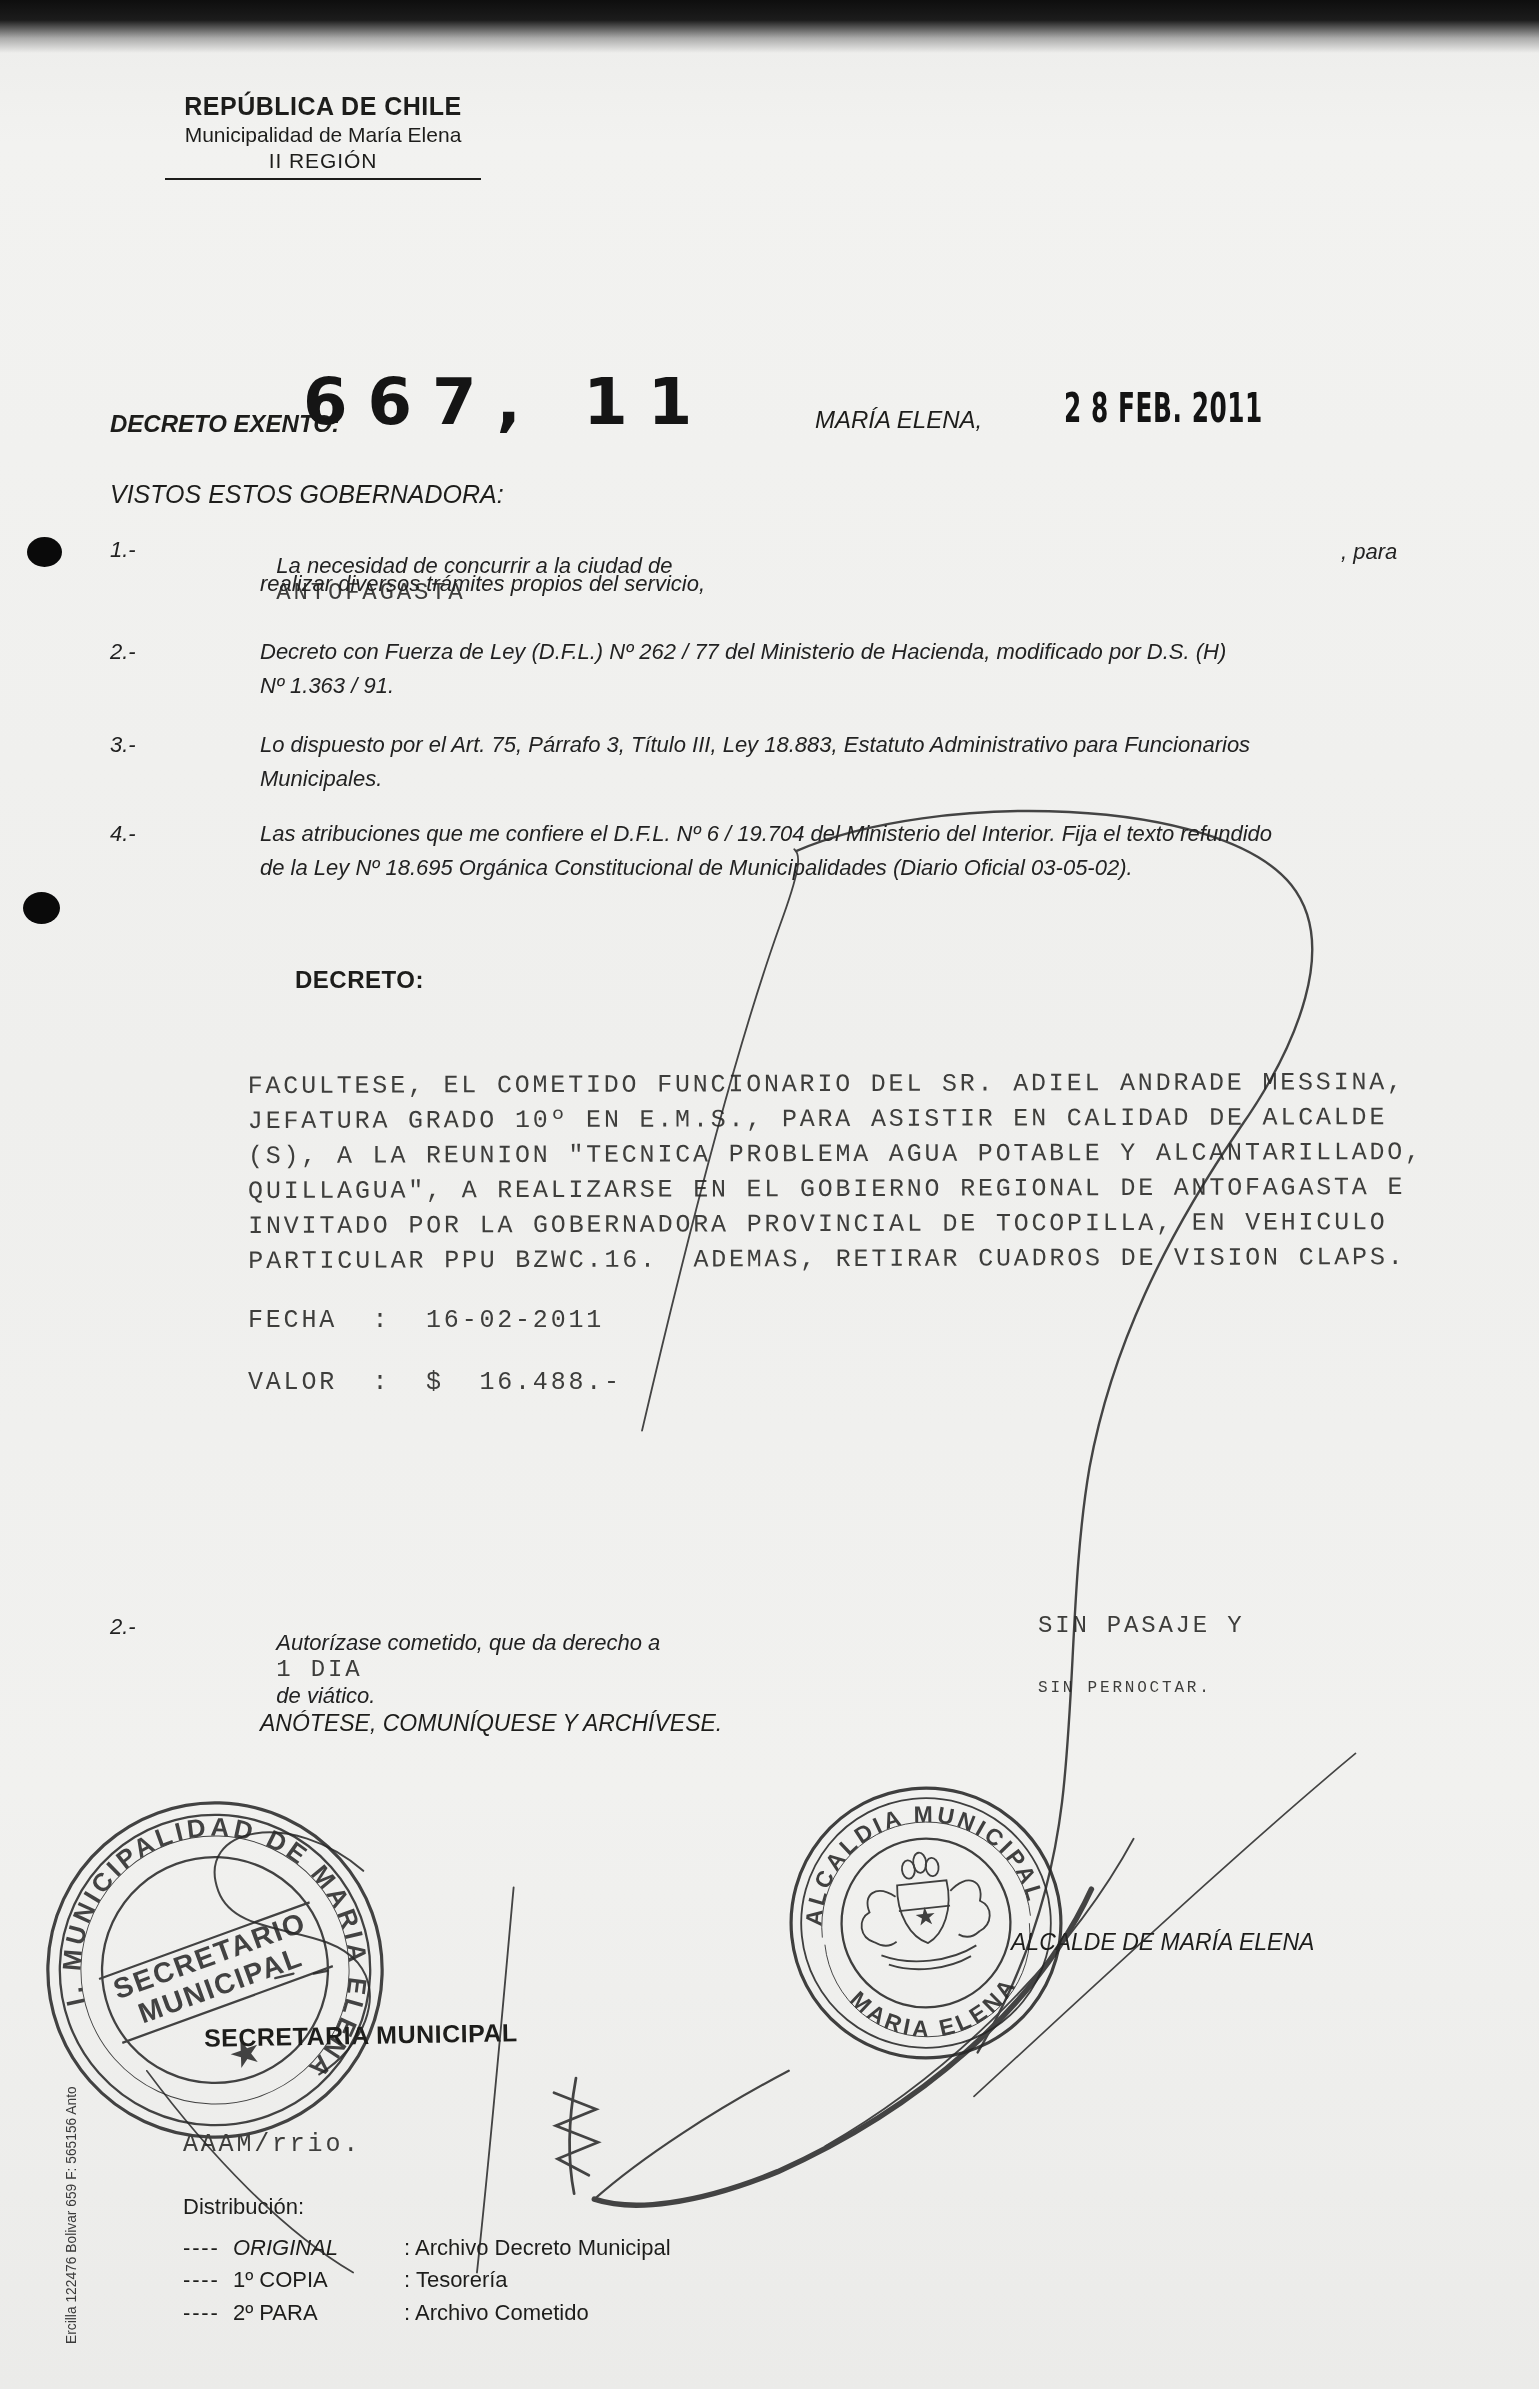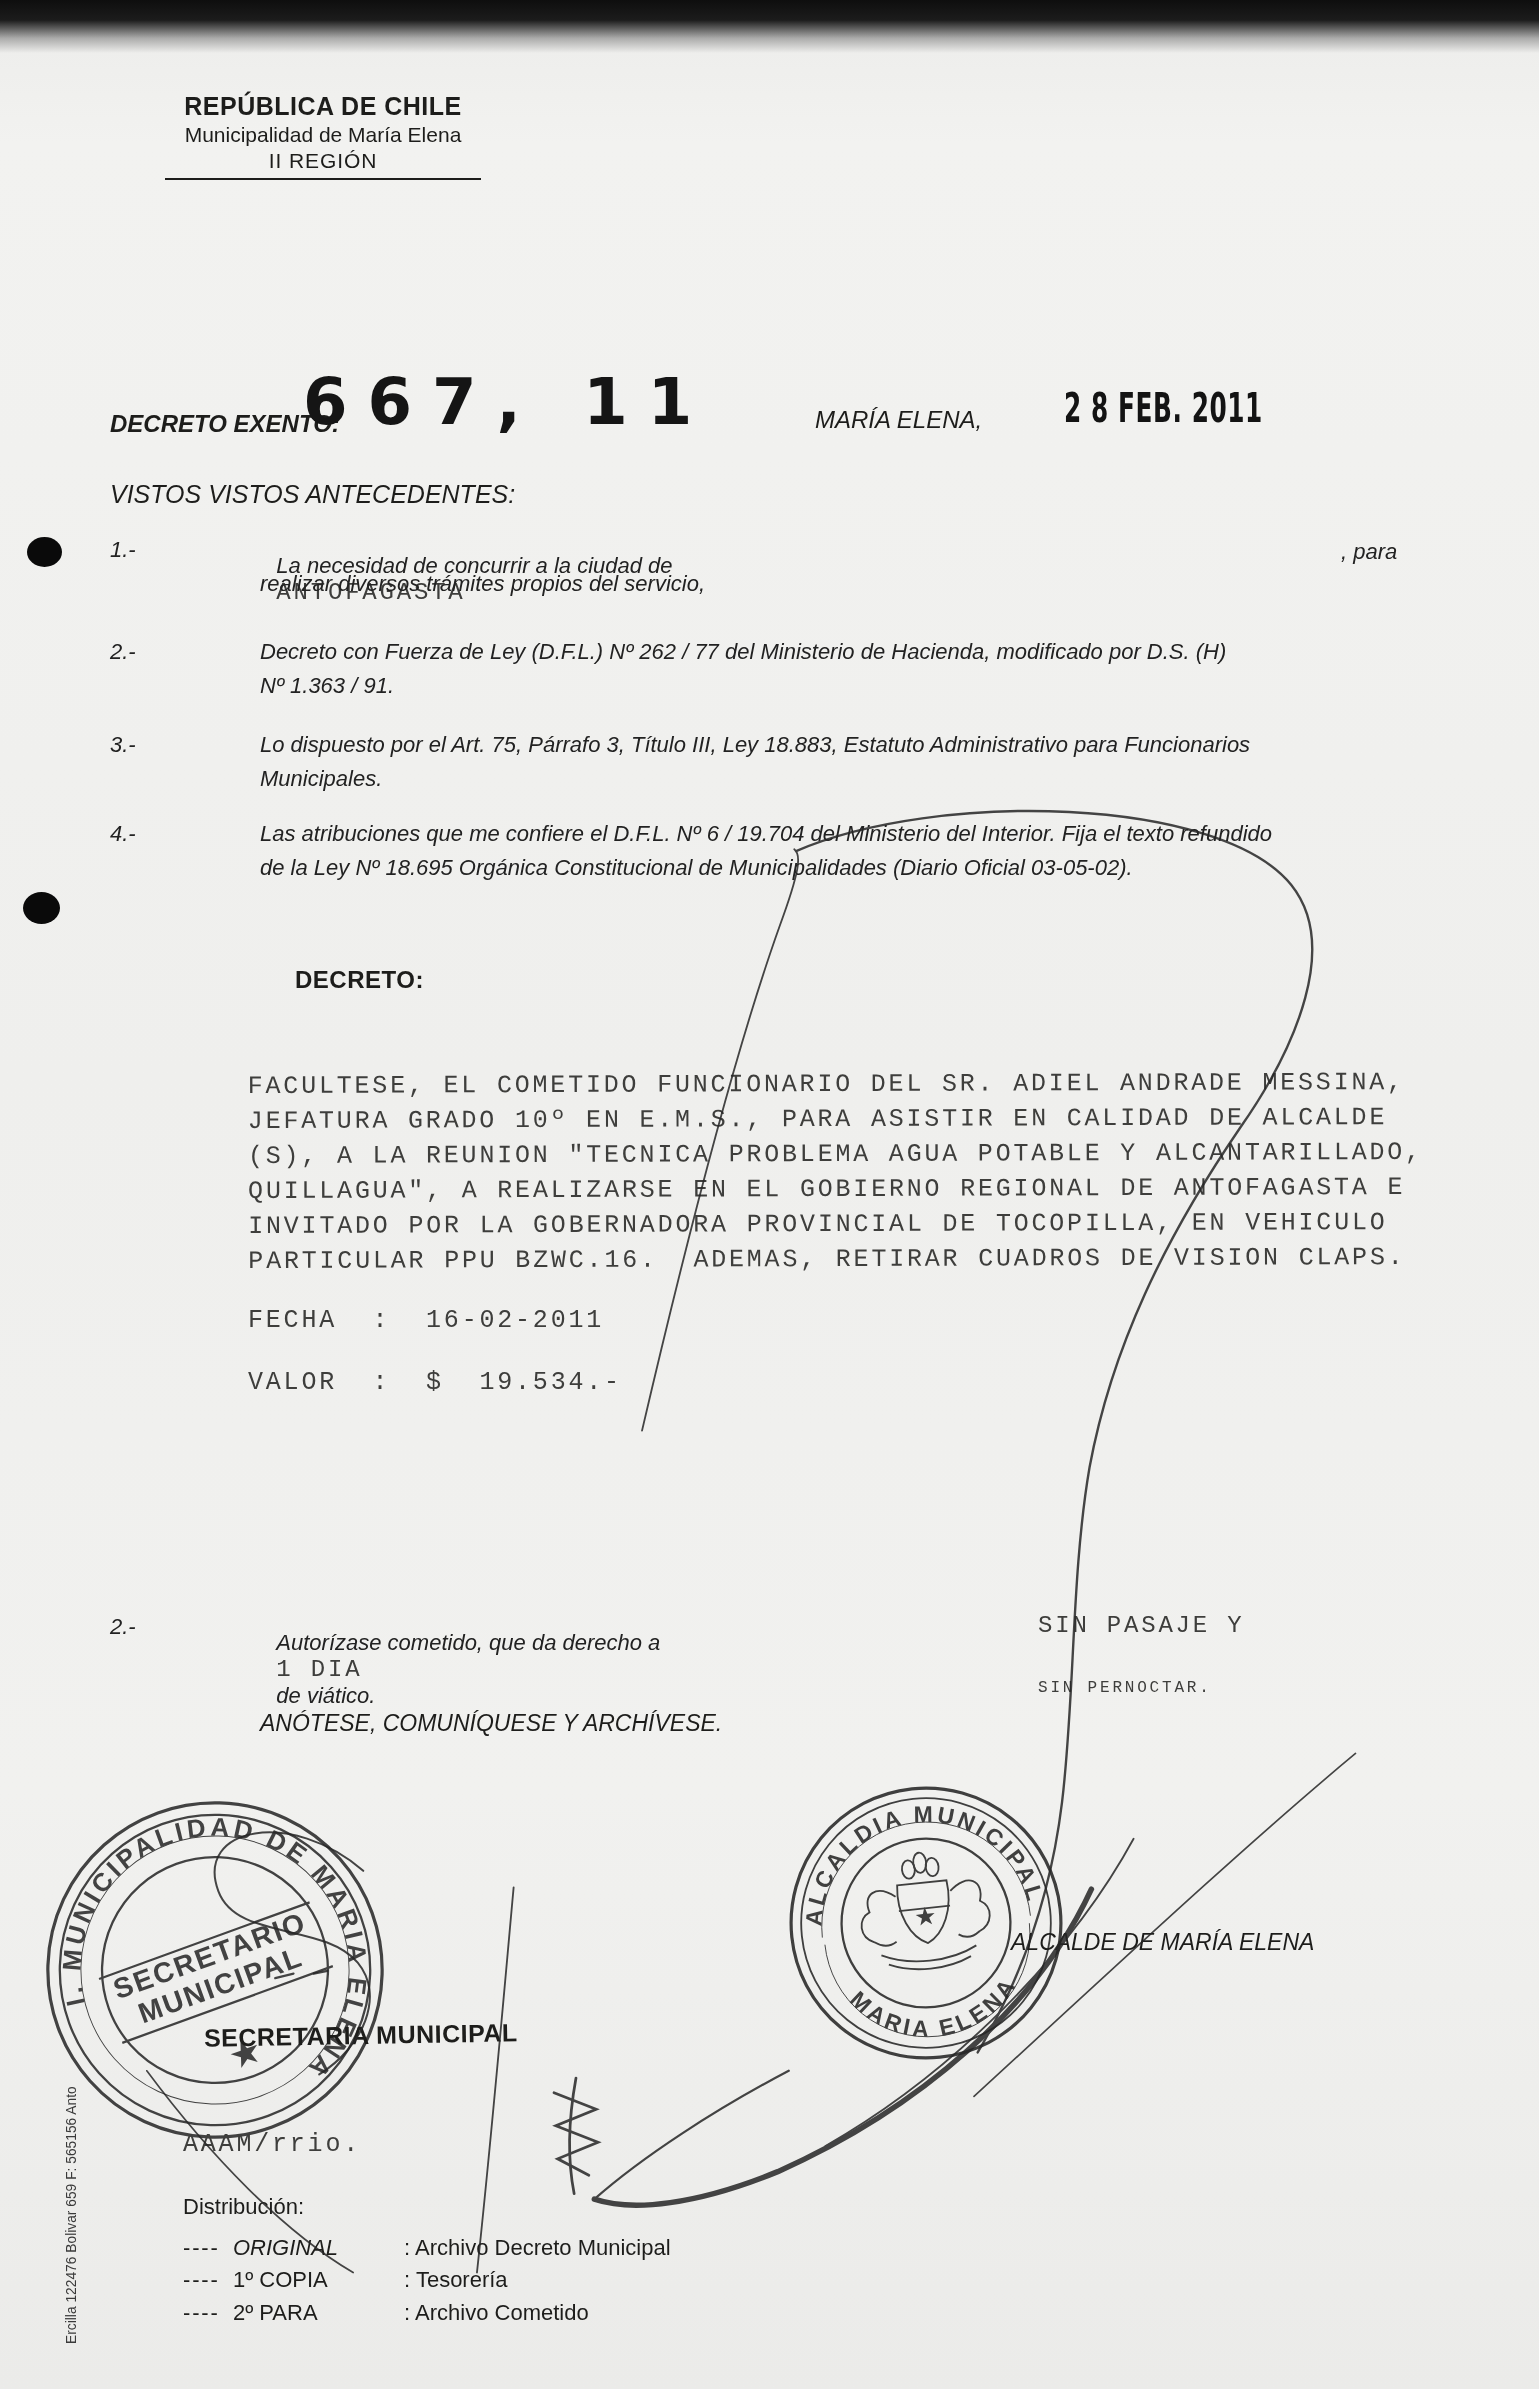--- a/index.html
+++ b/index.html
@@ -44,21 +44,21 @@
     <div class="hdr1">REPÚBLICA DE CHILE</div>
     <div class="hdr2" style="margin-top:1.8px;">Municipalidad de María Elena</div>
     <div class="hdr3" style="margin-top:1.8px;padding-bottom:5.5px;border-bottom:2.8px solid #1d1d1b;">II REGIÓN</div>
   </div>
 
   <div class="abs it b" style="left:110px;top:410px;font-size:24px;">DECRETO EXENTO:</div>
   <div class="abs b" style="left:303px;top:365px;font-size:64px;letter-spacing:20px;font-family:'DejaVu Sans',sans-serif;color:#151515;">667, 11</div>
   <div class="abs it" style="left:815px;top:406px;font-size:24px;">MARÍA ELENA,</div>
   <div class="abs b" style="left:1064px;top:385px;font-size:40px;color:#131313;transform:scaleX(.62);transform-origin:left top;letter-spacing:0.9px;font-family:'DejaVu Sans',sans-serif;">2 8 FEB. 2011</div>
 
-  <div class="abs it" style="left:110px;top:480px;font-size:25px;">VISTOS VISTOS ANTECEDENTES:</div>
+  <div class="abs it" style="left:110px;top:480px;font-size:25px;">VISTOS ESTOS GOBERNADORA:</div>
 
   <div class="abs body-it" style="left:110px;top:537px;">1.-</div>
   <div class="abs" style="left:260px;top:537px;white-space:pre;">
     <span class="body-it">La necesidad de concurrir a la ciudad de</span><span> </span>
     <span class="mono" style="font-size:24px;">ANTOFAGASTA</span>
   </div>
   <div class="abs body-it" style="left:1341px;top:539px;">, para</div>
   <div class="abs body-it" style="left:260px;top:571px;">realizar diversos trámites propios del servicio,</div>
 
   <div class="abs body-it" style="left:110px;top:639px;">2.-</div>
@@ -78,21 +78,21 @@
   <div class="abs" style="left:248px;top:1067px;transform:rotate(-0.2deg);">
     <div class="mono" style="font-size:25px;line-height:35px;">FACULTESE, EL COMETIDO FUNCIONARIO DEL SR. ADIEL ANDRADE MESSINA,</div>
     <div class="mono" style="font-size:25px;line-height:35px;">JEFATURA GRADO 10º EN E.M.S., PARA ASISTIR EN CALIDAD DE ALCALDE</div>
     <div class="mono" style="font-size:25px;line-height:35px;">(S), A LA REUNION "TECNICA PROBLEMA AGUA POTABLE Y ALCANTARILLADO,</div>
     <div class="mono" style="font-size:25px;line-height:35px;">QUILLAGUA", A REALIZARSE EN EL GOBIERNO REGIONAL DE ANTOFAGASTA E</div>
     <div class="mono" style="font-size:25px;line-height:35px;">INVITADO POR LA GOBERNADORA PROVINCIAL DE TOCOPILLA, EN VEHICULO</div>
     <div class="mono" style="font-size:25px;line-height:35px;">PARTICULAR PPU BZWC.16.  ADEMAS, RETIRAR CUADROS DE VISION CLAPS.</div>
   </div>
 
   <div class="abs mono" style="left:248px;top:1306px;font-size:25px;">FECHA  :  16-02-2011</div>
-  <div class="abs mono" style="left:248px;top:1368px;font-size:25px;">VALOR  :  $  19.534.-</div>
+  <div class="abs mono" style="left:248px;top:1368px;font-size:25px;">VALOR  :  $  16.488.-</div>
 
   <div class="abs body-it" style="left:110px;top:1614px;">2.-</div>
   <div class="abs" style="left:260px;top:1614px;white-space:pre;">
     <span class="body-it">Autorízase cometido, que da derecho a</span><span>  </span>
     <span class="mono" style="font-size:24px;">1 DIA</span><span>      </span>
     <span class="body-it">de viático.</span>
   </div>
   <div class="abs mono" style="left:1038px;top:1612px;font-size:24px;">SIN PASAJE Y</div>
   <div class="abs mono" style="left:1038px;top:1647px;font-size:16px;margin-top:32px;">SIN PERNOCTAR.</div>
 

